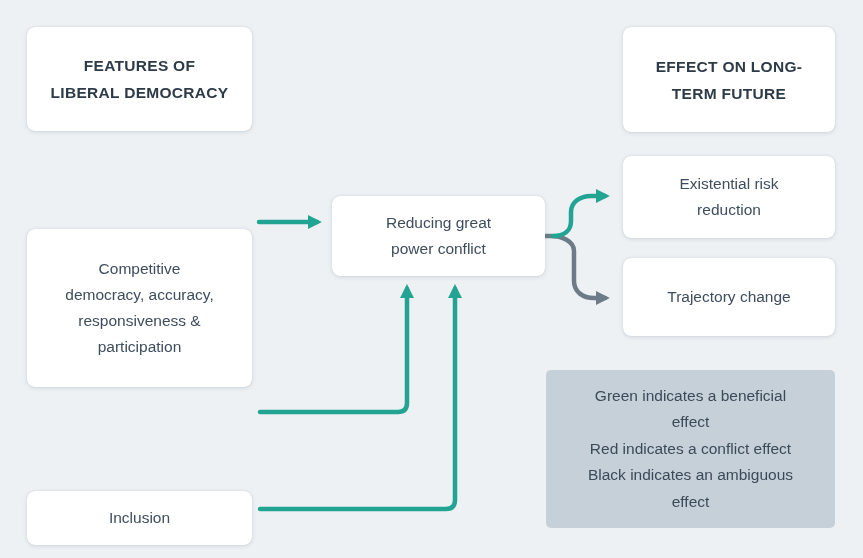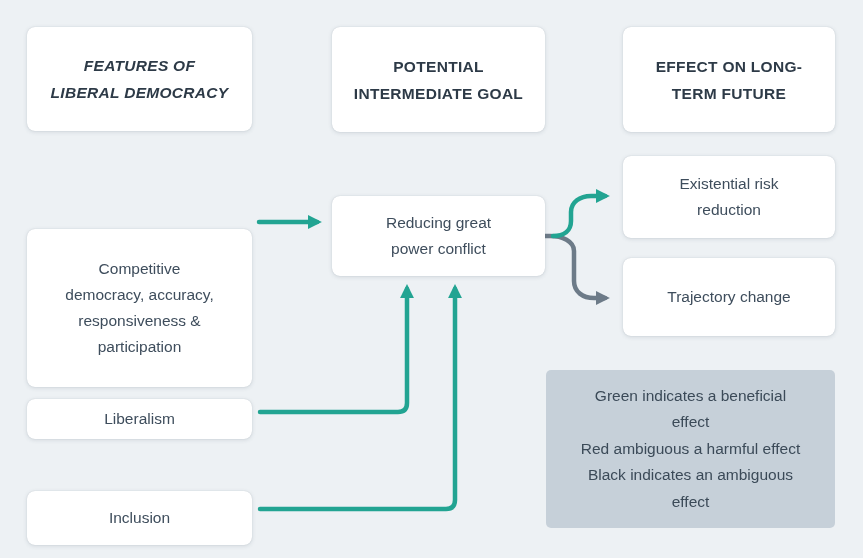--- a/index.html
+++ b/index.html
@@ -46,47 +46,44 @@
 
     <path d="M259 222 H317" fill="none" stroke-width="4.5" stroke-linecap="round" marker-end="url(#ah-g)" stroke="#22a492"></path>
 
     <path d="M260 412 H398 Q407 412 407 403 V289" fill="none" stroke-width="4.5" stroke-linecap="round" marker-end="url(#ah-g)" stroke="#22a492"></path>
 
     <path d="M260 509 H446 Q455 509 455 500 V289" fill="none" stroke-width="4.5" stroke-linecap="round" marker-end="url(#ah-g)" stroke="#22a492"></path>
 
     <path d="M553 236 C564 236 571 231 571 221 V212 C571 202 580 196 591 196 H605" fill="none" stroke-width="4.5" stroke-linecap="round" marker-end="url(#ah-g)" stroke="#22a492"></path>
   </svg>
 
-  <div class="box header" style="left:27px;top:27px;width:225px;height:104px;padding:0 20px;font-style:italic;">FEATURES OF
+  <div class="box header" style="left:27px;top:27px;width:225px;height:104px;padding:0 20px;">FEATURES OF
 LIBERAL DEMOCRACY</div>
 
-  <div class="box header" style="left:332px;top:27px;width:213px;height:105px;padding:0 18px;">POTENTIAL
-INTERMEDIATE GOAL</div>
 
   <div class="box header" style="left:623px;top:27px;width:212px;height:105px;padding:0 18px;">EFFECT ON LONG-
 TERM FUTURE</div>
 
   <div class="box" style="left:27px;top:186px;width:225px;height:158px;padding:0 20px;margin-top:43px;">Competitive
 democracy, accuracy,
 responsiveness &amp;
 participation</div>
 
-  <div class="box" style="left:27px;top:399px;width:225px;height:40px;">Liberalism</div>
 
   <div class="box" style="left:27px;top:491px;width:225px;height:54px;">Inclusion</div>
 
   <div class="box" style="left:332px;top:196px;width:213px;height:80px;padding:0 30px;">Reducing great
 power conflict</div>
 
   <div class="box" style="left:623px;top:156px;width:212px;height:82px;padding:0 30px;">Existential risk
 reduction</div>
 
   <div class="box" style="left:623px;top:258px;width:212px;height:78px;">Trajectory change</div>
 
   <div class="legend" style="left:546px;top:370px;width:289px;height:158px;">
     <div>Green indicates a beneficial
 effect</div>
-    <div>Red ambiguous a harmful effect</div>
+    <div>Red indicates a conflict effect</div>
     <div>Black indicates an ambiguous
 effect</div>
   </div>
 
 </div>
 
 </body></html>

